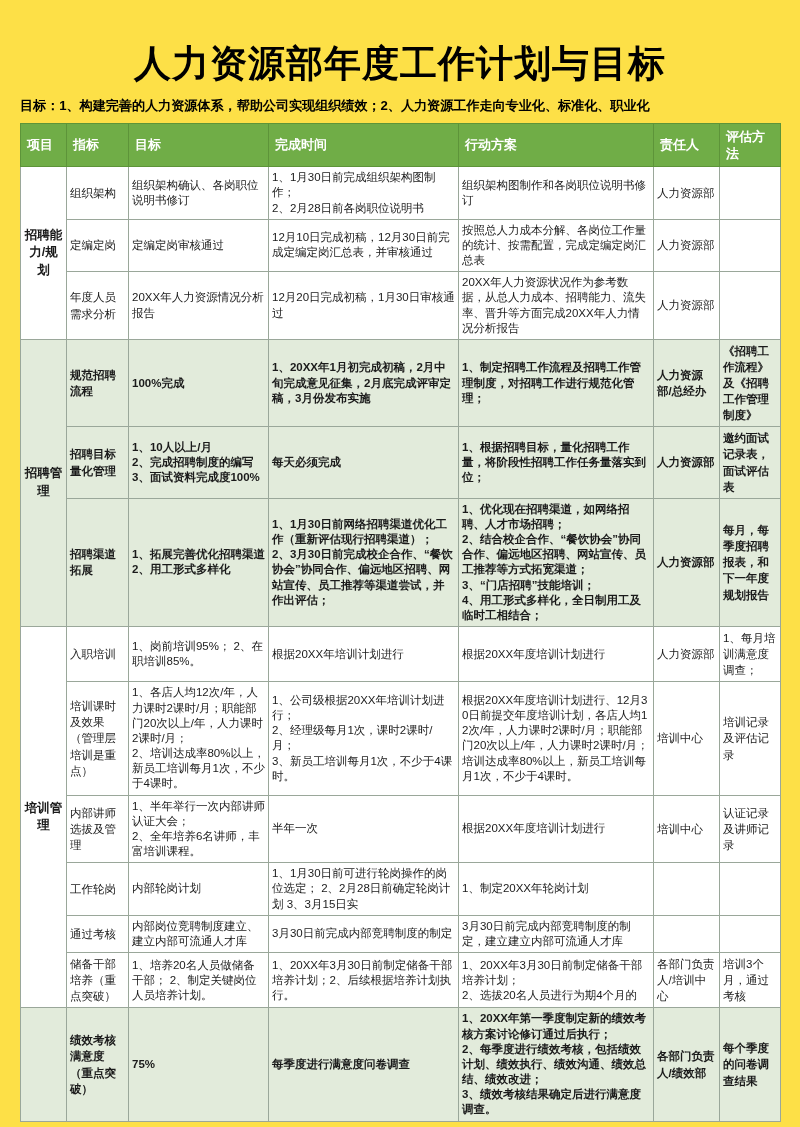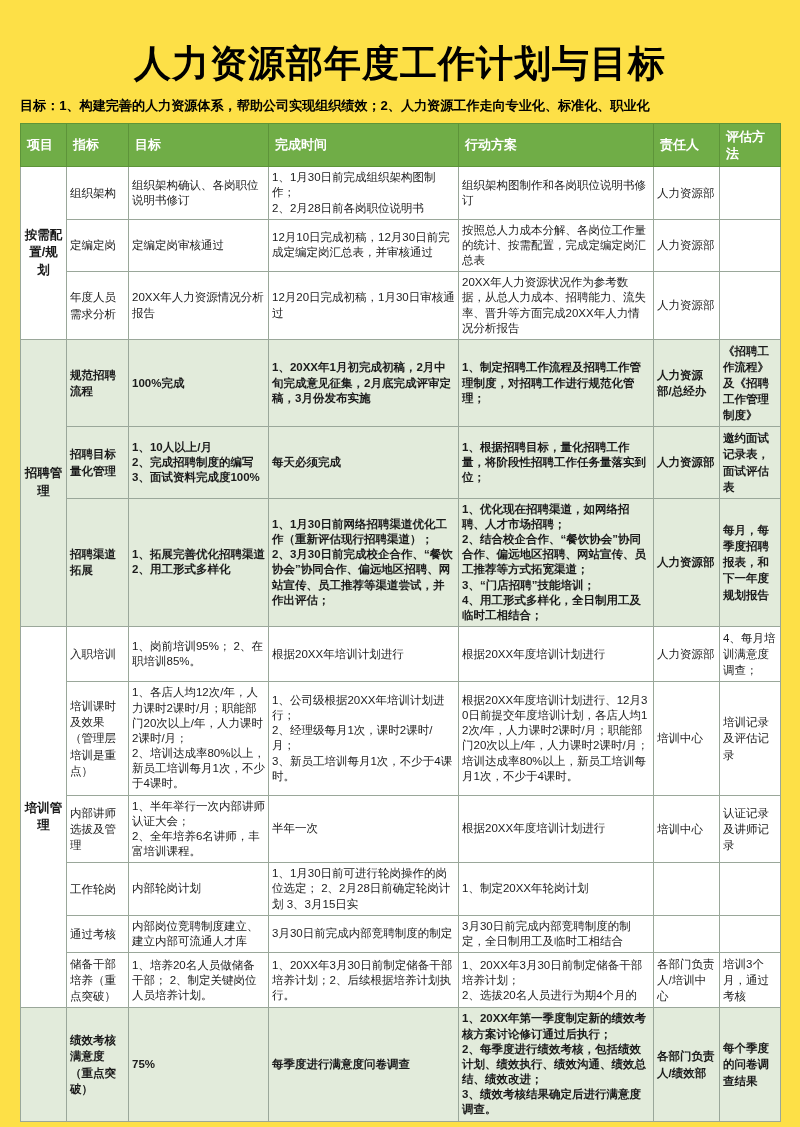--- a/index.html
+++ b/index.html
@@ -132,21 +132,21 @@
         <th class="c-kpi">指标</th>
         <th class="c-goal">目标</th>
         <th class="c-time">完成时间</th>
         <th class="c-action">行动方案</th>
         <th class="c-resp">责任人</th>
         <th class="c-eval">评估方法</th>
       </tr>
     </thead>
     <tbody id="plan-body">
         <tr class="band-white">
-          <td class="proj" rowspan="3">按需配置/规划</td>
+          <td class="proj" rowspan="3">招聘能力/规划</td>
           <td class="kpi">
             <span class="cell-text">组织架构</span>
           </td>
           <td class="goal">
             <span class="cell-text">组织架构确认、各岗职位说明书修订</span>
           </td>
           <td class="time">
             <span class="cell-text">1、1月30日前完成组织架构图制作；
 2、2月28日前各岗职位说明书</span>
           </td>
@@ -278,21 +278,21 @@
           <td class="time">
             <span class="cell-text">根据20XX年培训计划进行</span>
           </td>
           <td class="action">
             <span class="cell-text">根据20XX年度培训计划进行</span>
           </td>
           <td class="resp">
             <span class="cell-text">人力资源部</span>
           </td>
           <td class="eval">
-            <span class="cell-text">4、每月培训满意度调查；</span>
+            <span class="cell-text">1、每月培训满意度调查；</span>
           </td>
         </tr>
         <tr class="band-white">
           <td class="kpi">
             <span class="cell-text">培训课时及效果（管理层培训是重点）</span>
           </td>
           <td class="goal">
             <span class="cell-text">1、各店人均12次/年，人力课时2课时/月；职能部门20次以上/年，人力课时2课时/月；
 2、培训达成率80%以上，新员工培训每月1次，不少于4课时。</span>
           </td>
@@ -356,21 +356,21 @@
           <td class="kpi">
             <span class="cell-text">通过考核</span>
           </td>
           <td class="goal">
             <span class="cell-text">内部岗位竞聘制度建立、建立内部可流通人才库</span>
           </td>
           <td class="time">
             <span class="cell-text">3月30日前完成内部竞聘制度的制定</span>
           </td>
           <td class="action">
-            <span class="cell-text">3月30日前完成内部竞聘制度的制定，全日制用工及临时工相结合</span>
+            <span class="cell-text">3月30日前完成内部竞聘制度的制定，建立建立内部可流通人才库</span>
           </td>
           <td class="resp">
             <span class="cell-text"></span>
           </td>
           <td class="eval">
             <span class="cell-text"></span>
           </td>
         </tr>
         <tr class="band-white">
           <td class="kpi">

